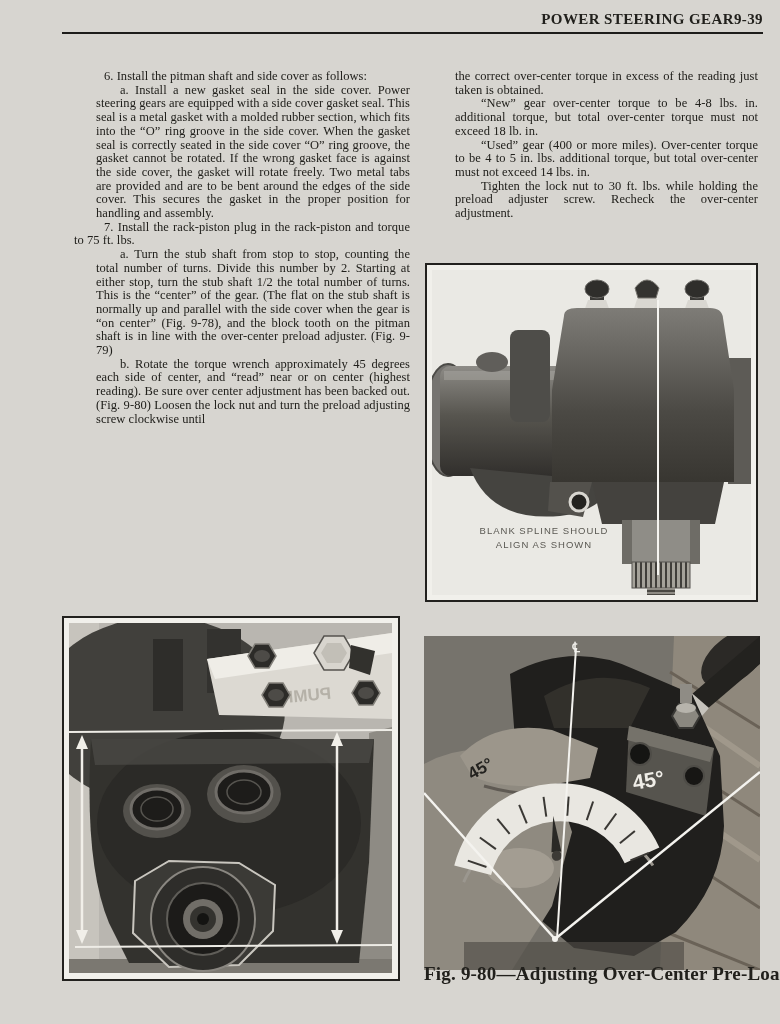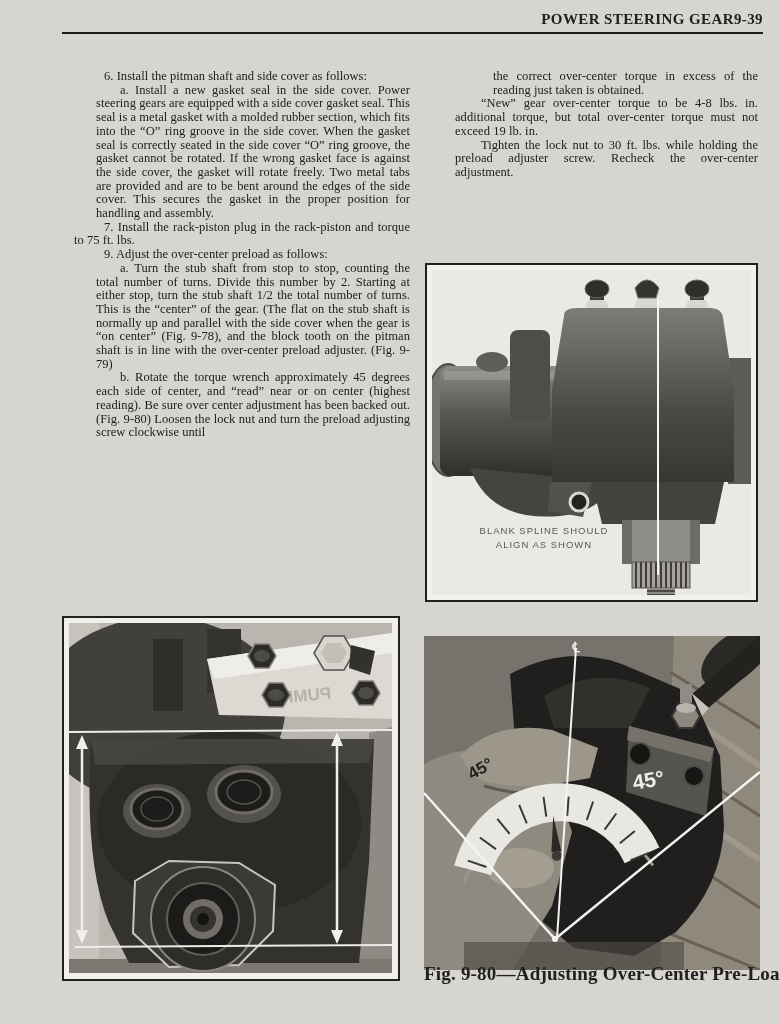--- a/index.html
+++ b/index.html
@@ -12,21 +12,21 @@
   .header .h-num{}
   .rule{position:absolute;left:62px;top:32px;width:701px;height:2px;background:#1d1c1a;}
   
   .col{position:absolute;top:70px;font-size:12.5px;line-height:13.7px;text-align:justify;
        letter-spacing:.05px;}
   .col p{margin:0;}
   .col.left{left:62px;width:336px;margin-left:12px;}
   .col.right{left:455px;width:303px;}
   p.num{text-indent:30px;}
   p.sub{margin-left:22px !important;text-indent:24px;}
-  p.cont{text-indent:0;margin-left:38px;}
+  p.cont{text-indent:0;}
   p.ind{text-indent:26px;}
   
   .figframe{position:absolute;border:2px solid #22211e;background:#f1f0eb;padding:5px;
             box-sizing:border-box;}
   .figframe svg{display:block;}
   #fig79-frame{left:425px;top:263px;width:333px;height:339px;}
   #fig78-frame{left:62px;top:616px;width:338px;height:365px;}
   #fig80-photo{position:absolute;left:424px;top:636px;width:336px;height:334px;}
   .caption{position:absolute;text-align:center;font-weight:bold;font-size:19px;
            letter-spacing:.2px;white-space:nowrap;margin-top:33px;}
@@ -42,28 +42,28 @@
 
   <div class="header">
     <span class="h-title">POWER STEERING GEAR</span><span class="h-num">9-39</span>
   </div>
   <div class="rule"></div>
 
   <div class="col left">
     <p class="num">6. Install the pitman shaft and side cover as follows:</p>
     <p class="sub">a.  Install a new gasket seal in the side cover. Power steering gears are equipped with a side cover gasket seal. This seal is a metal gasket with a molded rubber section, which fits into the “O” ring groove in the side cover. When the gasket seal is correctly seated in the side cover “O” ring groove, the gasket cannot be rotated. If the wrong gasket face is against the side cover, the gasket will rotate freely. Two metal tabs are provided and are to be bent around the edges of the side cover. This secures the gasket in the proper position for handling and assembly.</p>
     <p class="num">7. Install the rack-piston plug in the rack-piston and torque to 75 ft. lbs.</p>
-    <p class="num">9. Adjust the over-center preload as follows:</p>
     <p class="sub">a.  Turn the stub shaft from stop to stop, counting the total number of turns. Divide this number by 2. Starting at either stop, turn the stub shaft 1/2 the total number of turns. This is the “center” of the gear. (The flat on the stub shaft is normally up and parallel with the side cover when the gear is “on center” (Fig. 9-78), and the block tooth on the pitman shaft is in line with the over-center preload adjuster. (Fig. 9-79)</p>
     <p class="sub">b.  Rotate the torque wrench approximately 45 degrees each side of center, and “read” near or on center (highest reading). Be sure over center adjustment has been backed out. (Fig. 9-80) Loosen the lock nut and turn the preload adjusting screw clockwise until</p>
   </div>
 
   <div class="col right">
     <p class="cont">the correct over-center torque in excess of the reading just taken is obtained.</p>
-    <p class="ind">“New” gear over-center torque to be 4-8 lbs. in. additional torque, but total over-center torque must not exceed 19 lb. in.</p>
+    <p class="ind">“New” gear over-center torque to be 4-8 lbs. in. additional torque, but total over-center torque must not exceed 18 lb. in.</p>
+    <p class="ind">“Used” gear (400 or more miles). Over-center torque to be 4 to 5 in. lbs. additional torque, but total over-center must not exceed 14 lbs. in.</p>
     <p class="ind">Tighten the lock nut to 30 ft. lbs. while holding the preload adjuster screw. Recheck the over-center adjustment.</p>
   </div>
 
   <div class="figframe" id="fig79-frame">
     <svg viewBox="0 0 319 325" width="319" height="325">
       <defs>
         <linearGradient id="g79tube" x1="0" y1="0" x2="0" y2="1">
           <stop offset="0" stop-color="#8d8b86"></stop>
             <stop offset=".45" stop-color="#57554f"></stop>
             <stop offset="1" stop-color="#312f2c"></stop>

